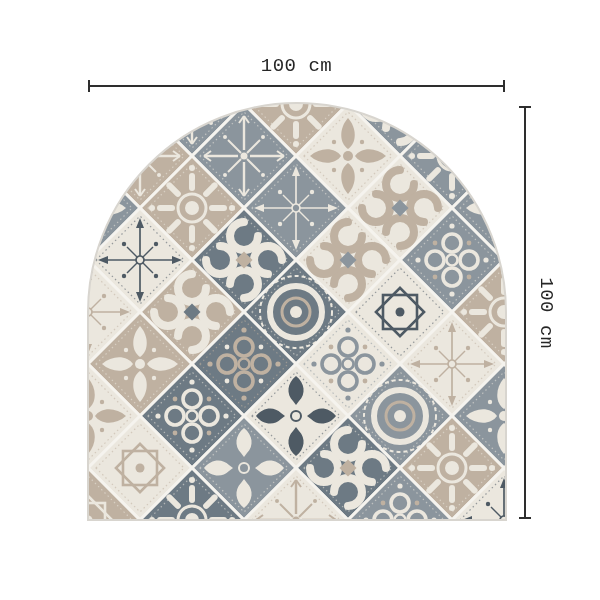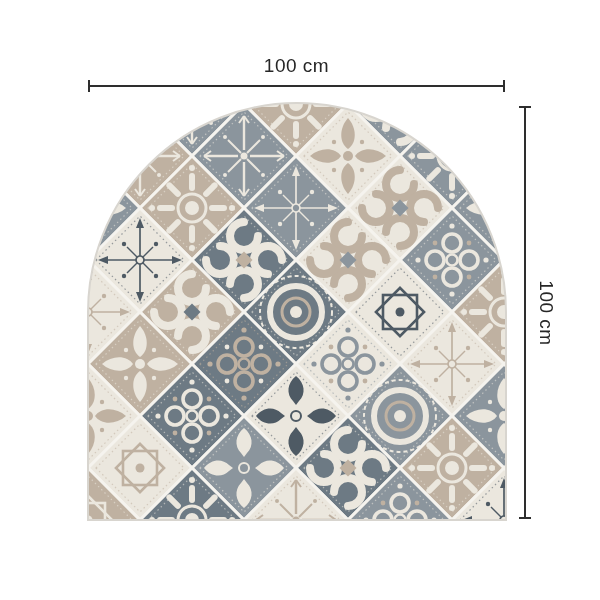--- a/index.html
+++ b/index.html
@@ -1,18 +1,18 @@
 <!DOCTYPE html>
 <html><head>
 <meta charset="utf-8">
 <style>
   html,body{margin:0;padding:0;background:#ffffff;}
   .stage{
     position:relative;width:600px;height:600px;background:#ffffff;
-    font-family:Liberation Sans, sans-serif;overflow:hidden;
+    font-family:Liberation Mono, monospace;overflow:hidden;
   }
   .mat-svg{position:absolute;left:0;top:0;}
   
   .dim-label-top{
     position:absolute;left:88px;top:55px;width:417px;text-align:center;
     font-size:19px;color:#262626;letter-spacing:.5px;
   }
   .dim-line-h{position:absolute;left:88px;top:85px;width:417px;height:1.6px;background:#2e2e2e;}
   .dim-line-h .tick{position:absolute;width:1.6px;height:12px;top:-5px;background:#2e2e2e;}
   .dim-line-h .tick.start{left:0;}

